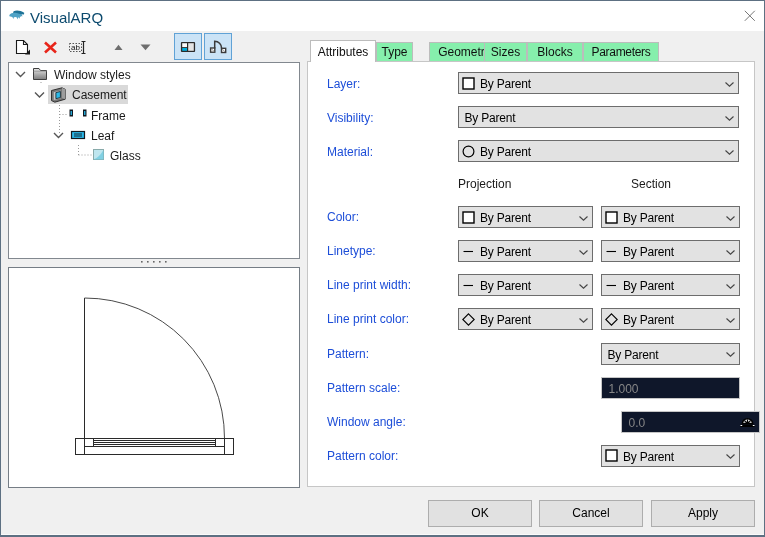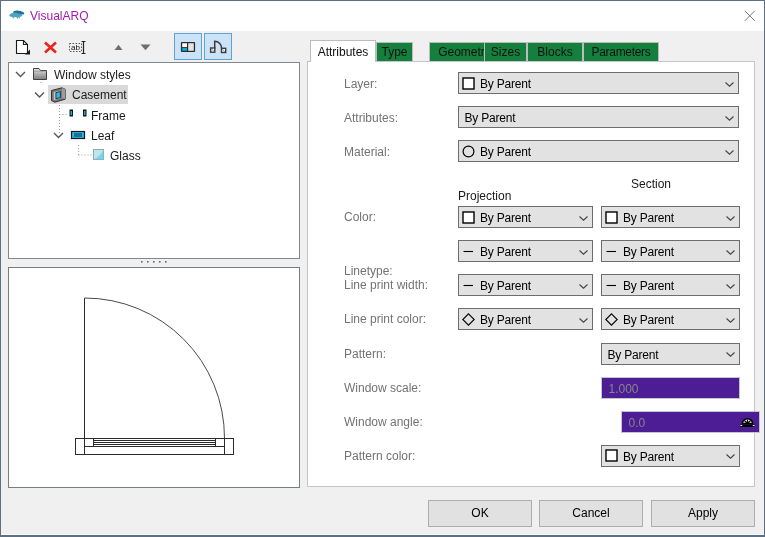--- a/index.html
+++ b/index.html
@@ -1,40 +1,40 @@
 <!DOCTYPE html>
 <html><head>
 <meta charset="utf-8">
 <style>
   html,body{margin:0;padding:0;}
   body{width:765px;height:537px;position:relative;overflow:hidden;
        font-family:"Liberation Sans", sans-serif;background:#f0f0f0;}
   .abs{position:absolute;}
   #frame{left:0;top:0;width:763px;height:535px;border:1px solid #5d7082;}
   #titlebar{left:1px;top:1px;width:763px;height:30px;background:#ffffff;}
-  #title{left:30px;top:9px;font-size:12px;color:#a21caf;}
+  #title{left:30px;top:9px;font-size:15px;color:#0c4a6e;}
   #closex{left:744px;top:10px;opacity:0.92;}
   
   .panel{background:#fff;border:1px solid #82888f;}
   #treepanel{left:8px;top:62px;width:290px;height:195px;}
   #prevpanel{left:8px;top:267px;width:290px;height:219px;border-color:#757d85;}
   #tabpage{left:307px;top:61px;width:446px;height:424px;background:#fff;border:1px solid #c6c6c6;}
   
   .tab{position:absolute;box-sizing:border-box;font-size:12px;color:#111;
-       text-align:center;background:#15803d;border:1px solid #bcbcbc;border-bottom:none;
+       text-align:center;background:#86efac;border:1px solid #bcbcbc;border-bottom:none;
        top:42px;height:19px;line-height:18px;}
   .tab.active{top:40px;height:22px;line-height:22px;background:#fff;z-index:5;}
   
   .combo{position:absolute;box-sizing:border-box;height:22px;background:#e2e2e2;
          border:1px solid #6d6d6d;font-size:12px;color:#000;}
   .combo .txt{position:absolute;top:4px;letter-spacing:-0.2px;}
-  .dfield{position:absolute;box-sizing:border-box;height:22px;background:#4c1d95;
+  .dfield{position:absolute;box-sizing:border-box;height:22px;background:#0f172a;
           border:1px solid #c6c6c6;font-size:12px;color:#868686;}
   .dfield .txt{position:absolute;left:7px;top:4px;}
-  .lbl{position:absolute;font-size:12px;color:#737373;left:344px;}
+  .lbl{position:absolute;font-size:12px;color:#1d4ed8;left:327px;}
   .hdr{position:absolute;font-size:12px;color:#1a1a1a;}
   
   .btn{position:absolute;box-sizing:border-box;width:104px;height:27px;background:#e1e1e1;
        border:1px solid #adadad;font-size:12px;color:#000;text-align:center;line-height:25px;top:500px;}
   
   .tgl{position:absolute;box-sizing:border-box;width:28px;height:27px;top:33px;
        background:#cbe3f6;border:1px solid #60a2d6;}
 </style>
 </head>
 <body>
@@ -175,31 +175,31 @@
 
 <div class="abs" id="tabpage"></div>
 <div class="tab active" style="left:310px;width:66px;">Attributes</div>
 <div class="tab" style="left:376px;width:37px;">Type</div>
 <div class="tab" style="left:429px;width:71px;">Geometry</div>
 <div class="tab" style="left:484px;width:43px;">Sizes</div>
 <div class="tab" style="left:527px;width:56px;">Blocks</div>
 <div class="tab" style="left:583px;width:76px;letter-spacing:-0.3px;">Parameters</div>
 
 <div class="lbl" style="top:77px;">Layer:</div>
-<div class="lbl" style="top:111px;">Attributes:</div>
+<div class="lbl" style="top:111px;">Visibility:</div>
 <div class="lbl" style="top:145px;">Material:</div>
 <div class="lbl" style="top:210px;">Color:</div>
-<div class="lbl" style="top:244px;margin-top:20px;">Linetype:</div>
+<div class="lbl" style="top:244px;">Linetype:</div>
 <div class="lbl" style="top:278px;">Line print width:</div>
 <div class="lbl" style="top:312px;">Line print color:</div>
 <div class="lbl" style="top:346.5px;">Pattern:</div>
-<div class="lbl" style="top:380.5px;">Window scale:</div>
+<div class="lbl" style="top:380.5px;">Pattern scale:</div>
 <div class="lbl" style="top:414.5px;">Window angle:</div>
 <div class="lbl" style="top:448.5px;">Pattern color:</div>
-<div class="hdr" style="left:458px;top:189px;">Projection</div>
+<div class="hdr" style="left:458px;top:177px;">Projection</div>
 <div class="hdr" style="left:607px;top:177px;margin-left:24px;">Section</div>
 
 <div class="combo" style="left:457.5px;top:72px;width:281.5px;">
     <svg style="position:absolute;left:3px;top:3.5px" width="13" height="13" viewBox="0 0 13 13">
       <rect x="1" y="1" width="11" height="11" fill="#fff" stroke="#000" stroke-width="1.4"></rect>
     </svg>
     <span class="txt" style="left:21.5px;">By Parent</span>
     <svg style="position:absolute;right:4px;top:8.5px" width="9" height="5" viewBox="0 0 9 5">
       <path d="M0.5 0.5 L4.5 4.2 L8.5 0.5" fill="none" stroke="#444" stroke-width="1.1"></path>
     </svg>

